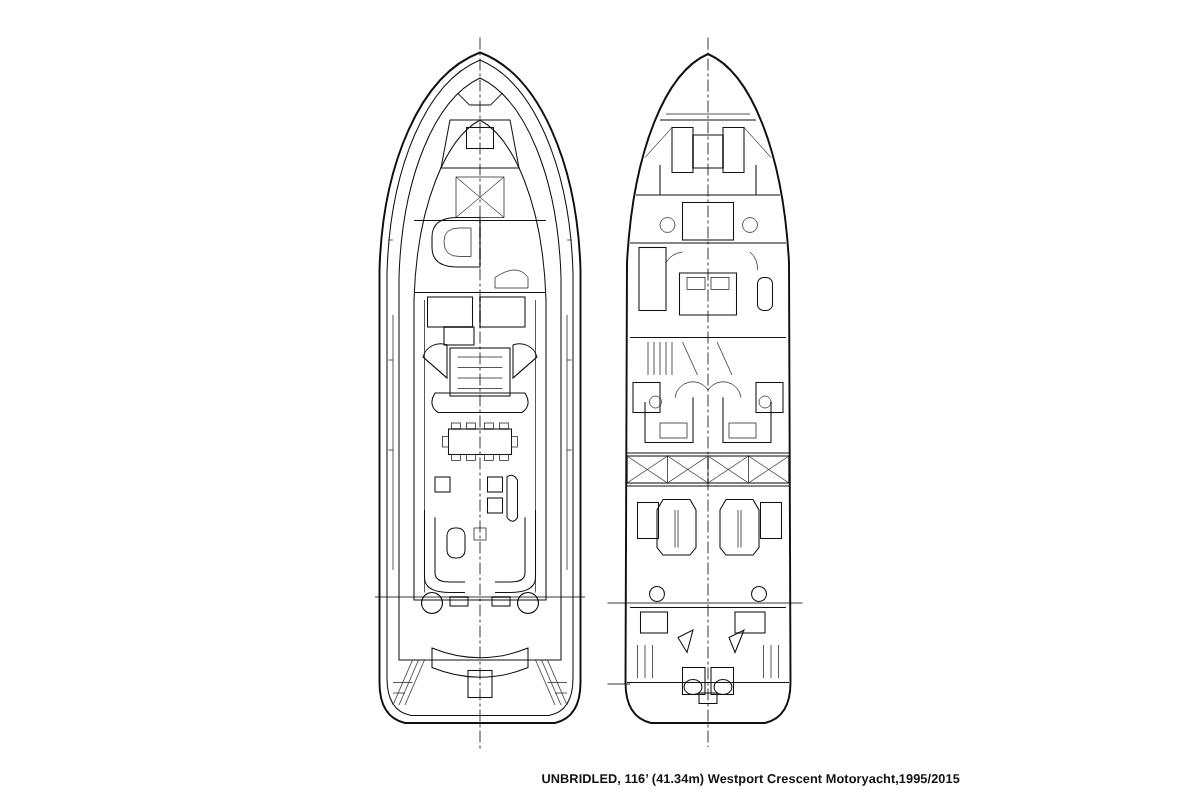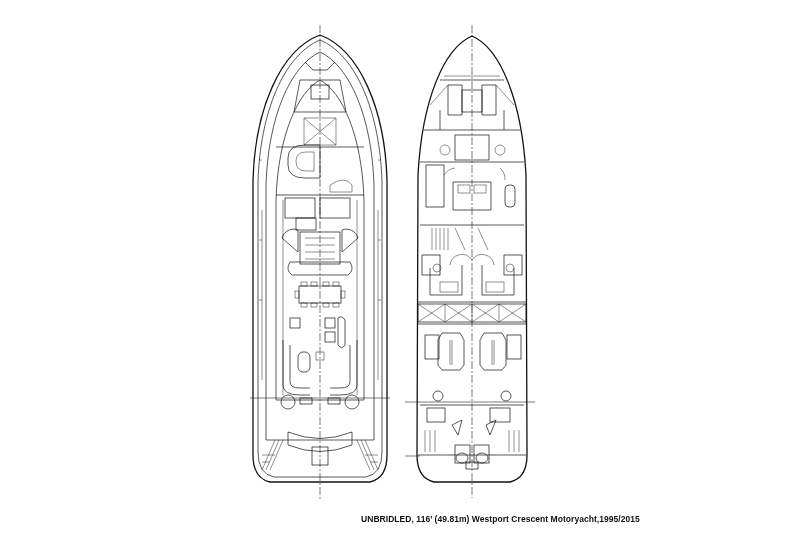--- a/index.html
+++ b/index.html
@@ -154,13 +154,13 @@
     <rect class="thin" x="474" y="445" width="15" height="18"></rect>
     <ellipse class="thin" cx="462" cy="458" rx="6" ry="5"></ellipse>
         <ellipse class="thin" cx="482" cy="458" rx="6" ry="5"></ellipse>
     <path class="fine" d="M425,430 L425,452 M430,430 L430,452 M435,430 L435,452 M509,430 L509,452 M514,430 L514,452 M519,430 L519,452"></path>
     <line class="thin" x1="418" y1="455" x2="526" y2="455"></line>
     <rect class="thin" x="466" y="462" width="12" height="7"></rect>
   </g>
 </svg>
 </div>
 
-<div class="caption">UNBRIDLED, 116’ (49.81m) Westport Crescent Motoryacht,1995/2015</div>
+<div class="caption">UNBRIDLED, 116’ (41.34m) Westport Crescent Motoryacht,1995/2015</div>
 
 </body></html>

